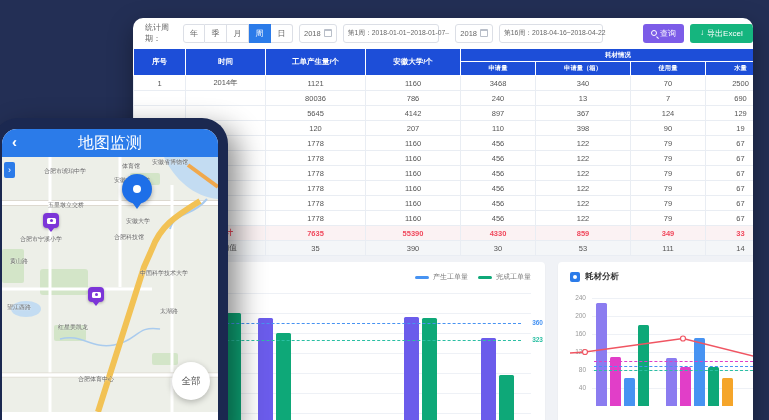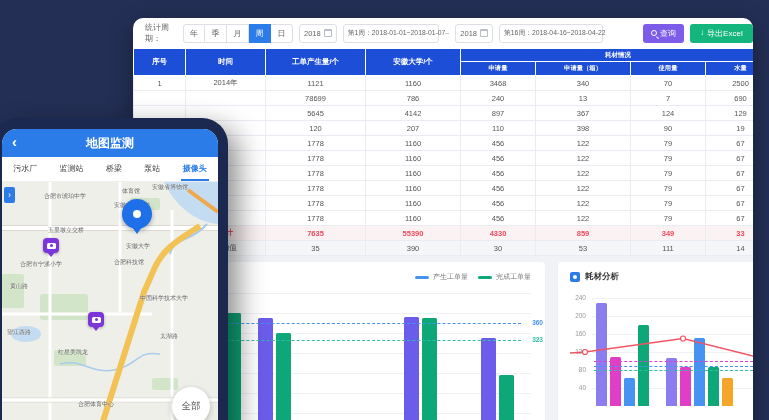--- a/index.html
+++ b/index.html
@@ -62,21 +62,21 @@
   .card-title{font-size:8.5px;font-weight:bold;color:#333;}
   .ytick{position:absolute;font-size:6.5px;color:#999;width:20px;text-align:right;}
   .hgrid{position:absolute;left:34px;right:6px;border-top:1px solid #EEF1F6;}
   .rline-svg{position:absolute;left:0;top:0;}
 
   
   .phone{position:absolute;left:-8px;top:118px;width:236px;height:320px;background:#1B2850;border-radius:26px 26px 0 0;padding:11px 10px 0 10px;box-shadow:10px 10px 28px rgba(0,0,0,.45);}
   .screen{width:216px;height:309px;background:#fff;border-radius:15px 15px 0 0;overflow:hidden;position:relative;}
   .p-header{height:28px;background:#2B7BE9;position:relative;display:flex;align-items:center;justify-content:center;}
   .p-back{position:absolute;left:10px;top:4px;color:#fff;font-size:15px;font-weight:bold;line-height:18px;}
-  .p-title{color:#fff;font-size:12px;font-weight:bold;}
+  .p-title{color:#fff;font-size:16px;font-weight:normal;}
   .p-tabs{height:25px;display:flex;align-items:stretch;justify-content:space-around;border-bottom:1px solid #EEE;background:#fff;}
   .p-tab{font-size:8px;color:#444;display:flex;align-items:center;border-bottom:2px solid transparent;padding:0 2px;cursor:pointer;}
   .p-tab.active{color:#2B7BE9;font-weight:bold;border-bottom-color:#2B7BE9;}
   .p-map{position:relative;height:255px;background:#EDEFE8;overflow:hidden;}
   .map-label{position:absolute;font-size:6px;color:#666;white-space:nowrap;text-shadow:0 0 2px #fff;}
   .expand-btn{position:absolute;left:2px;top:5px;width:11px;height:16px;background:#2B7BE9;color:#fff;border-radius:2px;font-size:9px;display:flex;align-items:center;justify-content:center;}
   .all-btn{position:absolute;right:8px;bottom:12px;width:38px;height:38px;border-radius:50%;background:#fff;box-shadow:0 2px 6px rgba(0,0,0,.25);display:flex;align-items:center;justify-content:center;font-size:9.5px;color:#555;}
   .marker-blue{position:absolute;left:120px;top:17px;width:30px;height:30px;border-radius:50%;background:#1E6FE8;box-shadow:0 2px 5px rgba(0,0,0,.3);}
   .marker-blue:before{content:"";position:absolute;left:11px;top:11px;width:8px;height:8px;border-radius:50%;background:#fff;}
   .marker-blue:after{content:"";position:absolute;left:10px;top:28px;border-left:5px solid transparent;border-right:5px solid transparent;border-top:7px solid #1E6FE8;}
@@ -160,21 +160,21 @@
             <td>1121</td>
             <td>1160</td>
             <td>3468</td>
             <td>340</td>
             <td>70</td>
             <td>2500</td>
           </tr>
           <tr>
             <td></td>
             <td></td>
-            <td>78699</td>
+            <td>80036</td>
             <td>786</td>
             <td>240</td>
             <td>13</td>
             <td>7</td>
             <td>690</td>
           </tr>
           <tr>
             <td></td>
             <td></td>
             <td>5645</td>
@@ -350,27 +350,20 @@
 
     </div>
   </div>
 
   <div class="phone">
     <div class="screen">
       <div class="p-header">
         <span class="p-back">‹</span>
         <span class="p-title">地图监测</span>
       </div>
-      <div class="p-tabs" id="p-tabs">
-          <span class="p-tab">污水厂</span>
-          <span class="p-tab">监测站</span>
-          <span class="p-tab">桥梁</span>
-          <span class="p-tab">泵站</span>
-          <span class="p-tab active">摄像头</span>
-        </div>
       <div class="p-map">
         <svg width="216" height="255" viewBox="0 0 216 255">
           <path d="M162,0 L216,0 L216,42 C192,40 172,22 162,0 Z" fill="#C3DCF2"></path>
           <ellipse cx="24" cy="152" rx="15" ry="8" fill="#C3DCF2"></ellipse>
           <rect x="38" y="112" width="48" height="26" rx="3" fill="#D3E5C8"></rect>
           <rect x="128" y="16" width="30" height="12" rx="2" fill="#D3E5C8"></rect>
           <rect x="52" y="168" width="32" height="16" rx="2" fill="#D3E5C8"></rect>
           <rect x="0" y="92" width="22" height="34" rx="2" fill="#D3E5C8"></rect>
           <rect x="150" y="196" width="26" height="12" rx="2" fill="#D3E5C8"></rect>
           <path d="M0,46 H216" stroke="#DDD9D0" stroke-width="6" fill="none"></path>

